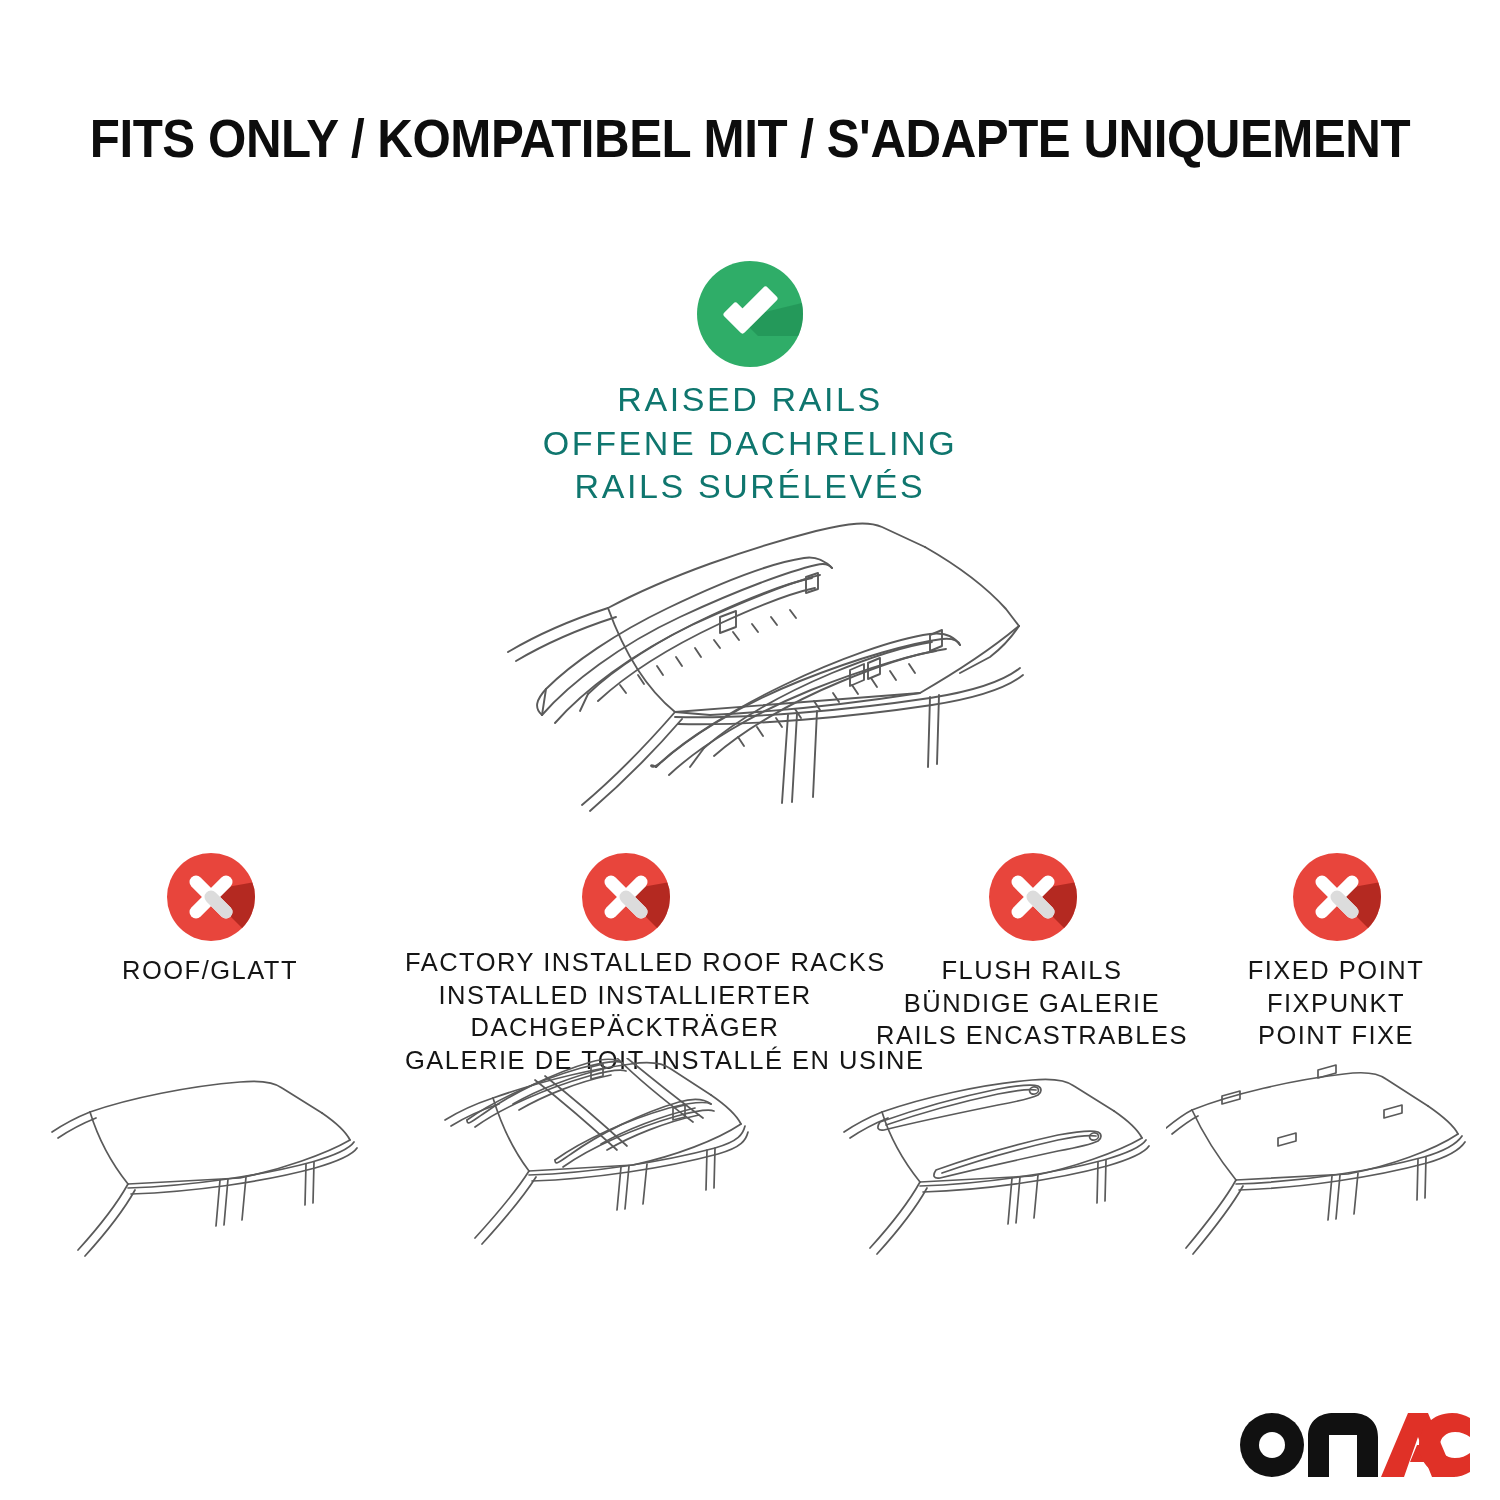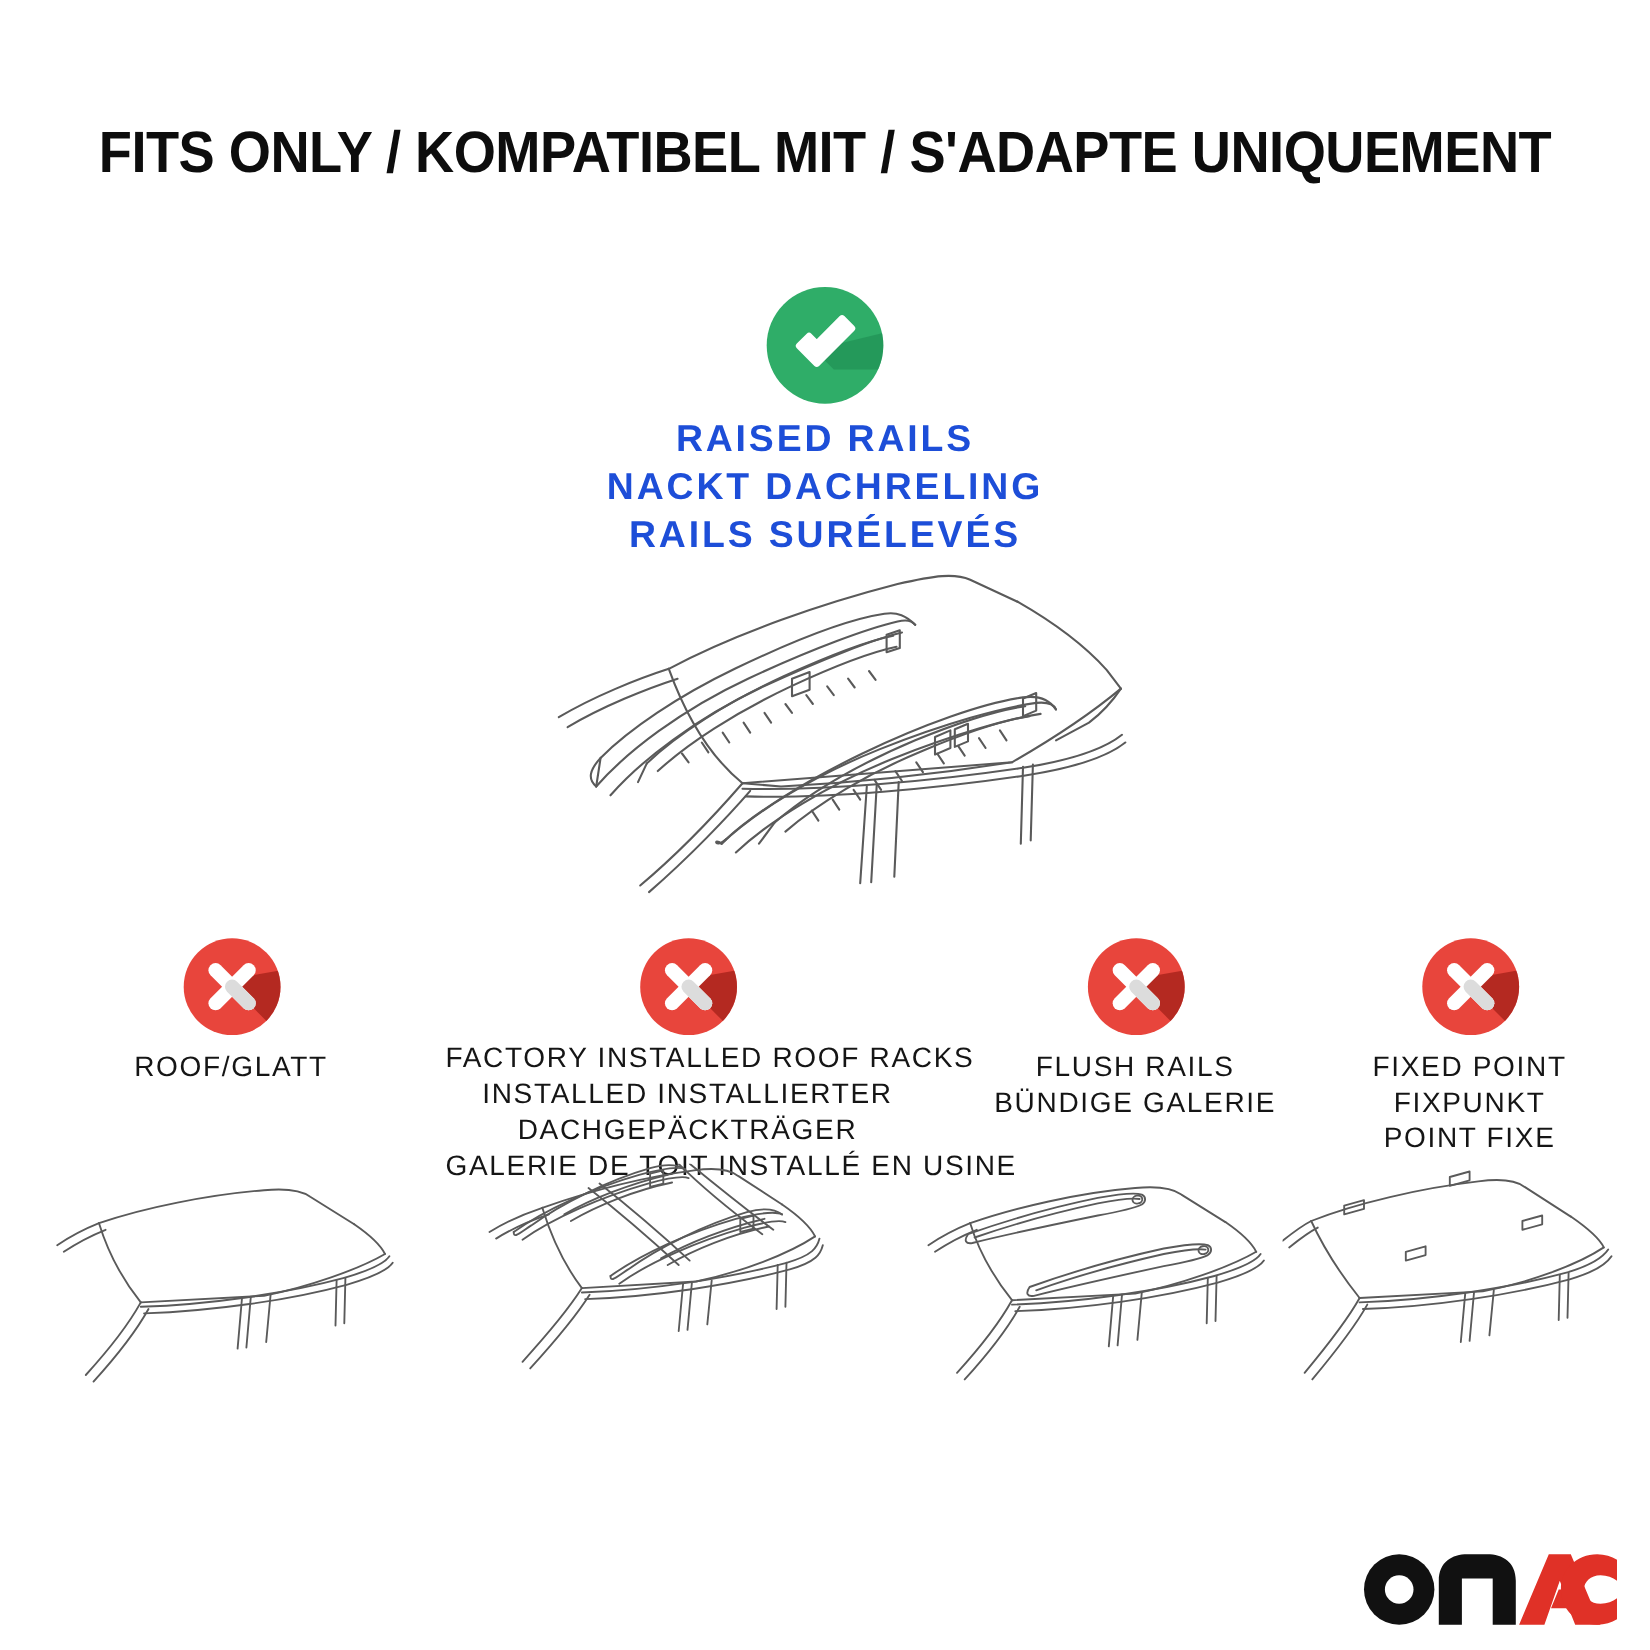--- a/index.html
+++ b/index.html
@@ -34,22 +34,22 @@
   
   .hero-caption{
     position:absolute;
     left:0;right:0;top:378px;
     text-align:center;
   }
   .hero-caption .line{
     font-size:34px;
     letter-spacing:2.6px;
     line-height:1.28;
-    color:#1d4ed8;
-    font-weight:700;
+    color:#0f766e;
+    font-weight:400;
     white-space:nowrap;
   }
 
   .hero-art{position:absolute;left:420px;top:505px;width:660px;height:330px;}
 
   
   .col{position:absolute;top:840px;width:340px;}
   .col-cap{
     position:absolute;left:0;right:0;
     text-align:center;
@@ -85,21 +85,21 @@
       <circle cx="56" cy="56" r="53" fill="#2FAD68"></circle>
       <g clip-path="url(#clipGreen)">
         <path d="M46 60 L64 78 L120 78 L120 42 Z" fill="#1E8D52" opacity="0.62"></path>
       </g>
       <path d="M32.5 56.5 L41.5 47.5 L48.5 54.5 L71.5 31.5 L80.5 40.5 L48.5 72.5 Z" fill="#ffffff" stroke="#ffffff" stroke-width="6" stroke-linejoin="round"></path>
     </svg>
   </div>
 
   <div class="hero-caption">
     <div class="line">RAISED RAILS</div>
-    <div class="line">NACKT DACHRELING</div>
+    <div class="line">OFFENE DACHRELING</div>
     <div class="line">RAILS SURÉLEVÉS</div>
   </div>
 
   <div class="hero-art">
     <svg width="660" height="330" viewBox="0 0 660 330" fill="none" stroke="#5a5a5a" stroke-width="1.9" stroke-linejoin="round" stroke-linecap="round">
 
       <path d="M188 103 C250 70 330 43 396 26 C430 18 448 16 462 22 L505 42"></path>
       <path d="M505 42 C540 62 568 84 586 104 L599 121"></path>
       <path d="M599 121 C575 141 540 165 500 188 L255 207"></path>
       <path d="M255 207 C228 185 205 150 188 103"></path>
@@ -298,20 +298,21 @@
         <g stroke="#ffffff" stroke-width="13" stroke-linecap="round">
           <line x1="31" y1="31" x2="61" y2="61"></line>
           <line x1="61" y1="31" x2="31" y2="61"></line>
         </g>
         <line x1="46" y1="46" x2="61" y2="61" stroke="#dcdcdc" stroke-width="13" stroke-linecap="round"></line>
       </svg>
     </div>
     <div class="col-cap" style="top:114px;left:-20px;right:-20px;">
       <div class="line">FLUSH RAILS</div>
       <div class="line">BÜNDIGE GALERIE</div>
+      <div class="line">RAILS ENCASTRABLES</div>
     </div>
     <div class="col-art" style="left:-20px;top:220px;width:340px;height:220px;">
       <svg width="340" height="220" viewBox="0 0 340 220" fill="none" stroke="#5a5a5a" stroke-width="1.7" stroke-linejoin="round" stroke-linecap="round">
         <path d="M40 52 C80 38 140 24 190 20 C212 18 224 20 232 26 L272 51"></path>
         <path d="M272 51 C288 62 296 70 300 78"></path>
         <path d="M300 78 C276 92 230 108 190 116 L78 122"></path>
         <path d="M78 122 C62 102 48 78 40 52"></path>
         <path d="M40 52 C30 56 14 64 2 72"></path>
         <path d="M46 58 C36 62 20 70 8 78"></path>
         <path d="M78 122 C68 140 48 166 28 188"></path>

